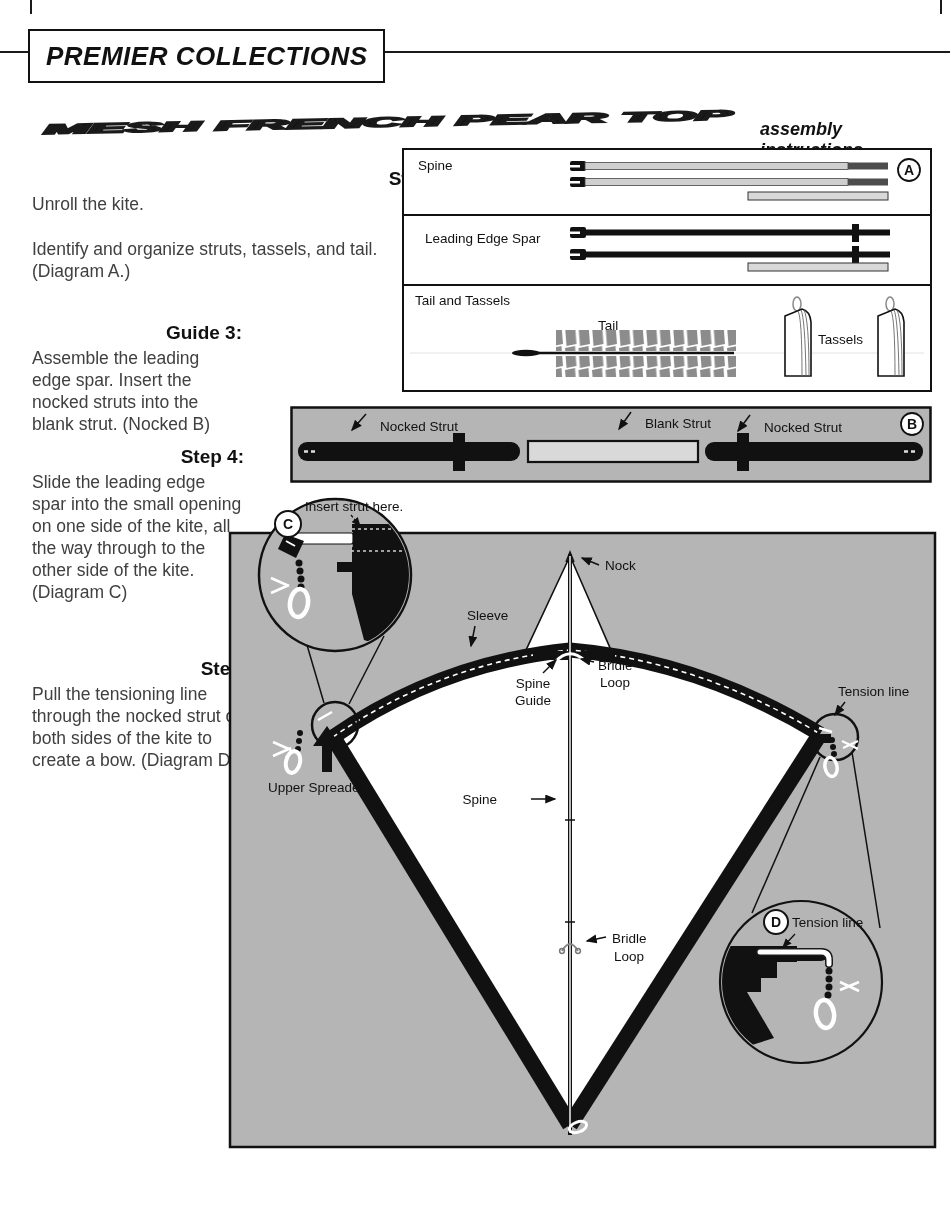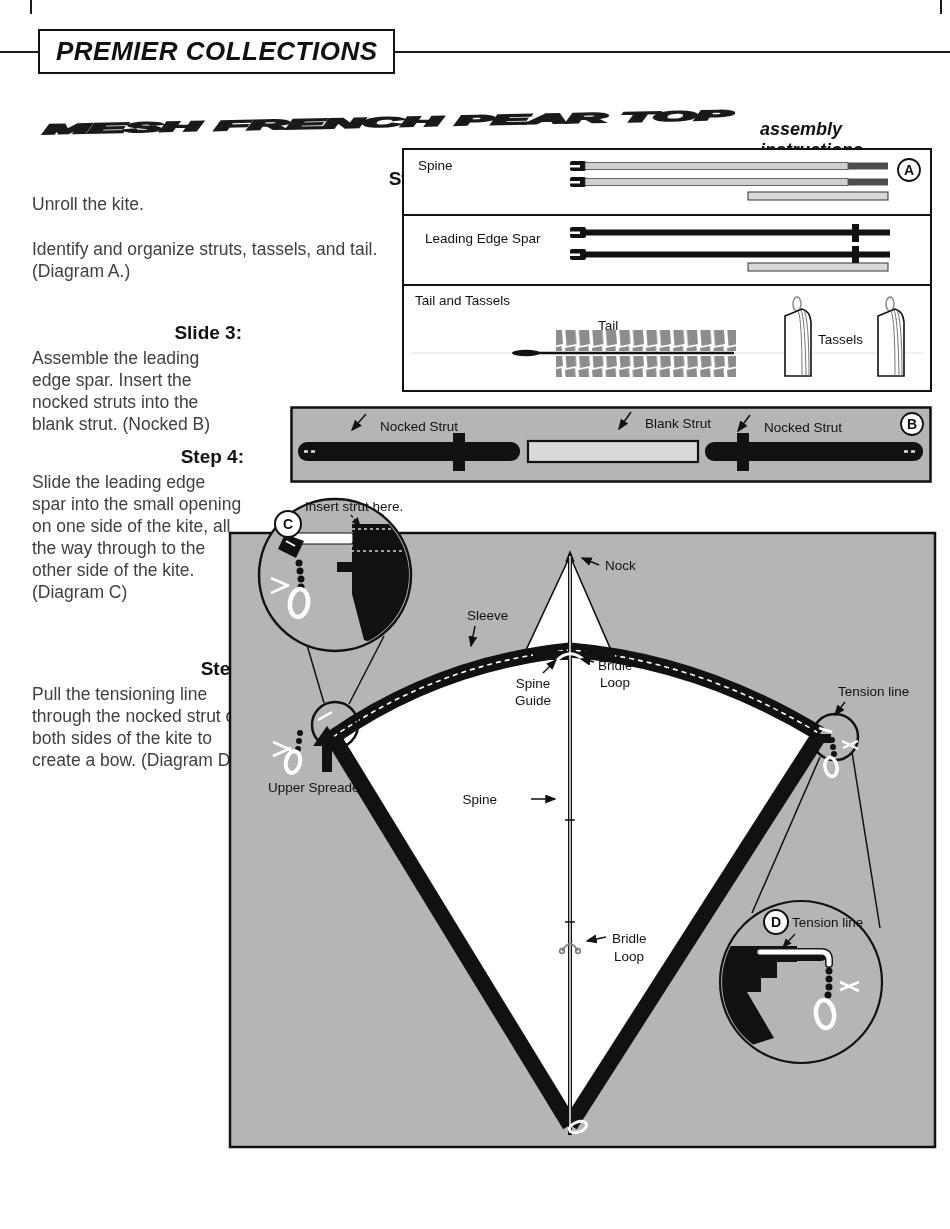--- a/index.html
+++ b/index.html
@@ -1,21 +1,21 @@
 <!DOCTYPE html>
 <html><head>
 <meta charset="utf-8">
 <style>
   html,body { margin:0; padding:0; background:#fff; }
   .page { position:relative; width:950px; height:1229px; background:#fff;
           font-family:"Liberation Sans",sans-serif; color:#111; overflow:hidden; }
   .abs { position:absolute; }
   .tick { position:absolute; top:0; width:2px; height:14px; background:#1a1a1a; }
   .hrule { position:absolute; left:0; top:51px; width:950px; height:2px; background:#1a1a1a; }
-  .brand-box { position:absolute; left:38px; top:29px; width:357px; height:45px;
+  .brand-box { position:absolute; left:28px; top:29px; width:357px; height:54px;
                background:#fff; border:2.5px solid #111; box-sizing:border-box;
                display:flex; align-items:center; padding-left:16px; }
   .brand { font-style:italic; font-weight:bold; font-size:26px; letter-spacing:.5px; white-space:nowrap; }
   .subtitle { position:absolute; left:760px; top:119px; font-size:18px; font-weight:bold; font-style:italic; }
   .step { position:absolute; left:32px; }
   .step h3 { margin:0 0 3px 0; font-size:19px; font-weight:bold;text-align:right; }
   .step p { margin:0; font-size:17.5px; line-height:22px; color:#404040; }
   svg text { font-family:"Liberation Sans",sans-serif; font-size:13.5px; fill:#111; }
   svg .badge-t { font-size:14px; font-weight:bold; }
 </style>
@@ -37,21 +37,21 @@
   <div class="subtitle">assembly instructions</div>
 
   <div class="step" style="top:168px; width:420px">
     <h3>Step 1:</h3>
     <p>Unroll the kite.</p>
   </div>
   <div class="step" style="top:238px; width:400px">
     <p>Identify and organize struts, tassels, and tail. (Diagram A.)</p>
   </div>
   <div class="step" style="top:322px; width:210px">
-    <h3>Slide 3:</h3>
+    <h3>Guide 3:</h3>
     <p>Assemble the leading edge spar. Insert the nocked struts into the blank strut. (Nocked B)</p>
   </div>
   <div class="step" style="top:446px; width:212px">
     <h3>Step 4:</h3>
     <p>Slide the leading edge spar into the small opening on one side of the kite, all the way through to the other side of the kite.(Diagram C)</p>
   </div>
   <div class="step" style="top:658px; width:232px">
     <h3>Step 5:</h3>
     <p>Pull the tensioning line through the nocked strut on both sides of the kite to create a bow. (Diagram D)</p>
   </div>

